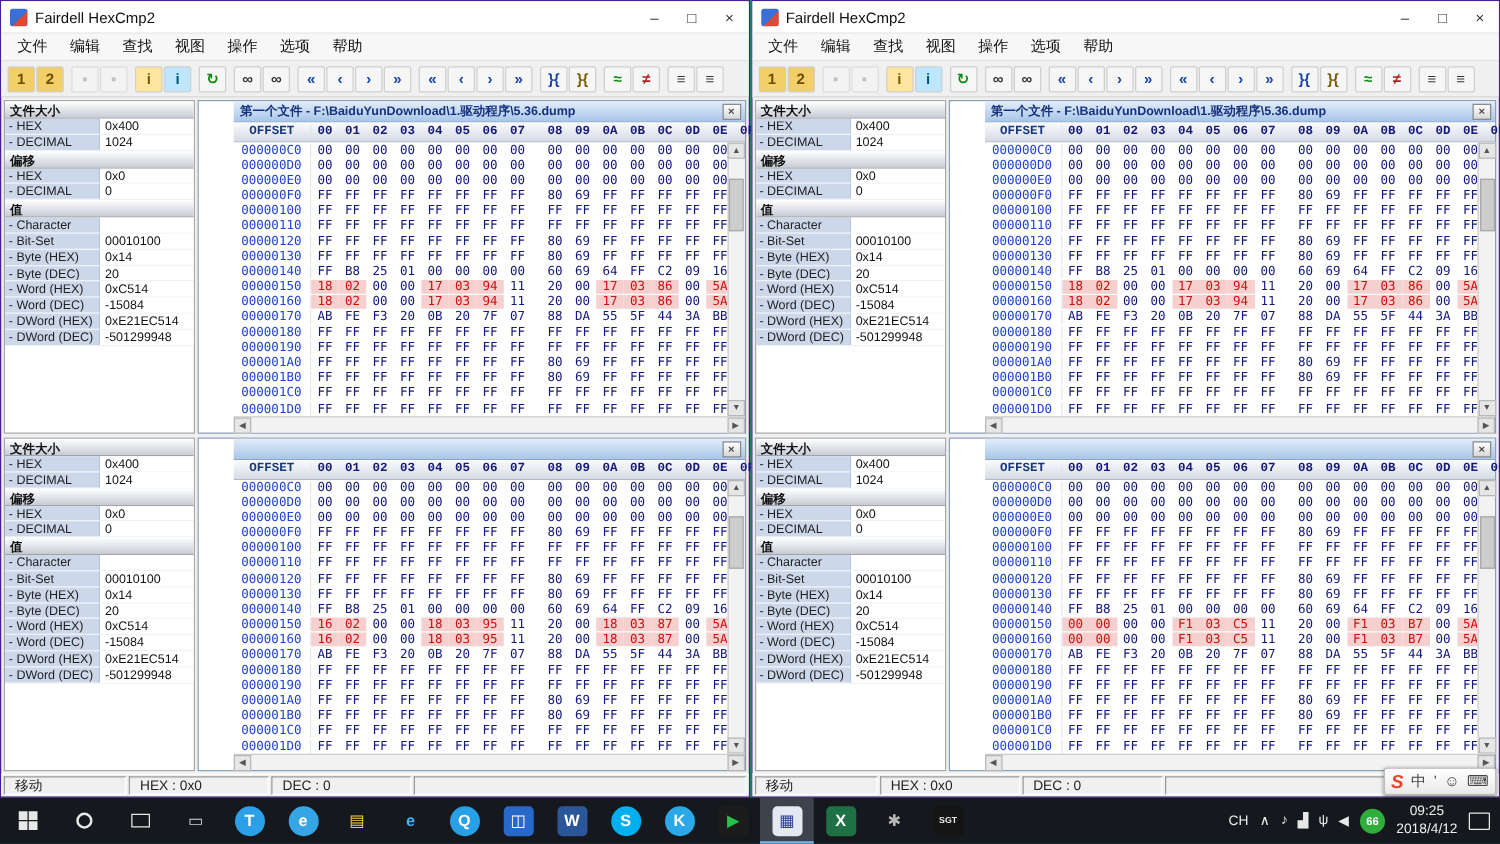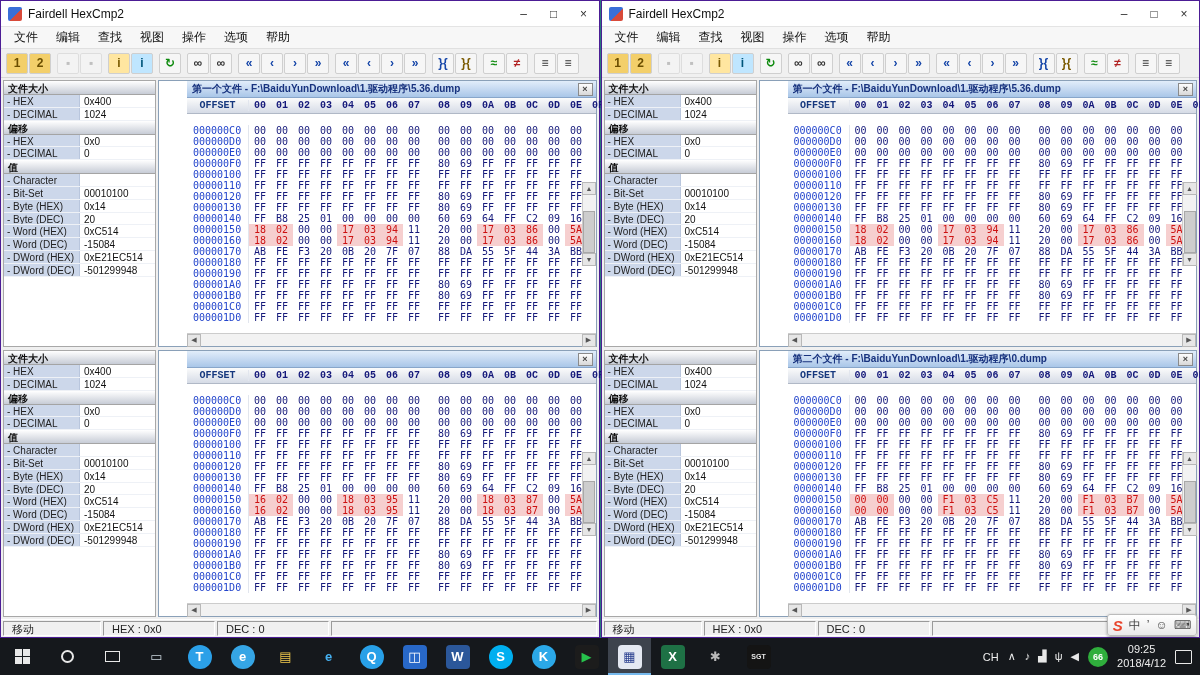--- a/index.html
+++ b/index.html
@@ -35,21 +35,21 @@
   .srow { display: flex; height: 12.8px; line-height: 12px; border-bottom: 1px solid #eef1f6; }
   .srow .lbl { flex: 0 0 76px; background: #ccd7ea; border-right: 1px solid #b9c6dd; padding: 1px 0 0 3px; color: #222; white-space: nowrap; overflow: hidden; }
   .srow .val { flex: 1; background: #fff; padding: 1px 0 0 4px; color: #111; white-space: nowrap; overflow: hidden; }
 
   
   .hexpanel { flex: 1; min-width: 0; display: flex; flex-direction: column; border: 1px solid #8aa0b8; background: #fff; padding-left: 28px; }
   .hp-title { height: 17px; flex: 0 0 auto; background: linear-gradient(#e2edfa, #a9c6e8); border-bottom: 1px solid #88a6ca; color: #17327e; font-weight: bold; font-size: 10px; display: flex; align-items: center; padding: 0 3px 0 5px; white-space: nowrap; overflow: hidden; }
   .hp-title-text { overflow: hidden; text-overflow: ellipsis; }
   .hp-close { margin-left: auto; flex: 0 0 auto; width: 15px; height: 13px; background: linear-gradient(#fdfdfd, #d8d8d8); border: 1px solid #8a8a8a; color: #444; font-size: 9px; font-weight: bold; line-height: 11px; text-align: center; }
   .hp-head { height: 16px; flex: 0 0 auto; background: linear-gradient(#fbfbfb, #d5dbe6); border-bottom: 1px solid #b0b8c6; display: flex; align-items: center; font-family: Liberation Mono, monospace; font-size: 10px; font-weight: bold; color: #16387e; }
-  .hp-body { flex: 1; min-height: 0; display: flex; background: #fff; align-items: center; }
+  .hp-body { flex: 1; min-height: 0; display: flex; background: #fff; }
   .rows { flex: 1; min-width: 0; display: flex; flex-direction: column; overflow: hidden; font-family: "DejaVu Sans Mono", monospace; font-size: 10px; }
   .hexrow { flex: 1; min-height: 0; display: flex; align-items: center; }
   .off { width: 62px; flex: 0 0 auto; color: #2244cc; border-right: 1px solid #e2e6ee; padding-left: 6px; }
   .hp-head .off { text-align: center; padding-left: 0; color: #16387e; }
   .byte { width: 22px; flex: 0 0 auto; text-align: center; color: #14187a; }
   .byte.gap { margin-left: 8px; }
   .byte.diff { background: #f6cfcf; color: #cc1111; }
 
   .vscroll { width: 14px; flex: 0 0 auto; background: #f2f2f2; border-left: 1px solid #ccc; display: flex; flex-direction: column; align-items: center; }
   .sarr { width: 14px; height: 13px; flex: 0 0 auto; background: #e6e6e6; border: 1px solid #b8b8b8; color: #555; font-size: 7px; display: flex; align-items: center; justify-content: center; }
@@ -1646,21 +1646,20 @@
                 <span class="lbl">- DWord (HEX)</span>
                 <span class="val">0xE21EC514</span>
               </div>
               <div class="srow">
                 <span class="lbl">- DWord (DEC)</span>
                 <span class="val">-501299948</span>
               </div>
             </div>
           <div class="hexpanel">
             <div class="hp-title">
-              <span class="hp-title-text">第二个文件 - F:\BaiduYunDownload\1.驱动程序\0.dump</span>
               <span class="hp-close">×</span>
             </div>
             <div class="hp-head">
                 <span class="off">OFFSET</span>
                 <span class="byte">00</span>
                 <span class="byte">01</span>
                 <span class="byte">02</span>
                 <span class="byte">03</span>
                 <span class="byte">04</span>
                 <span class="byte">05</span>

